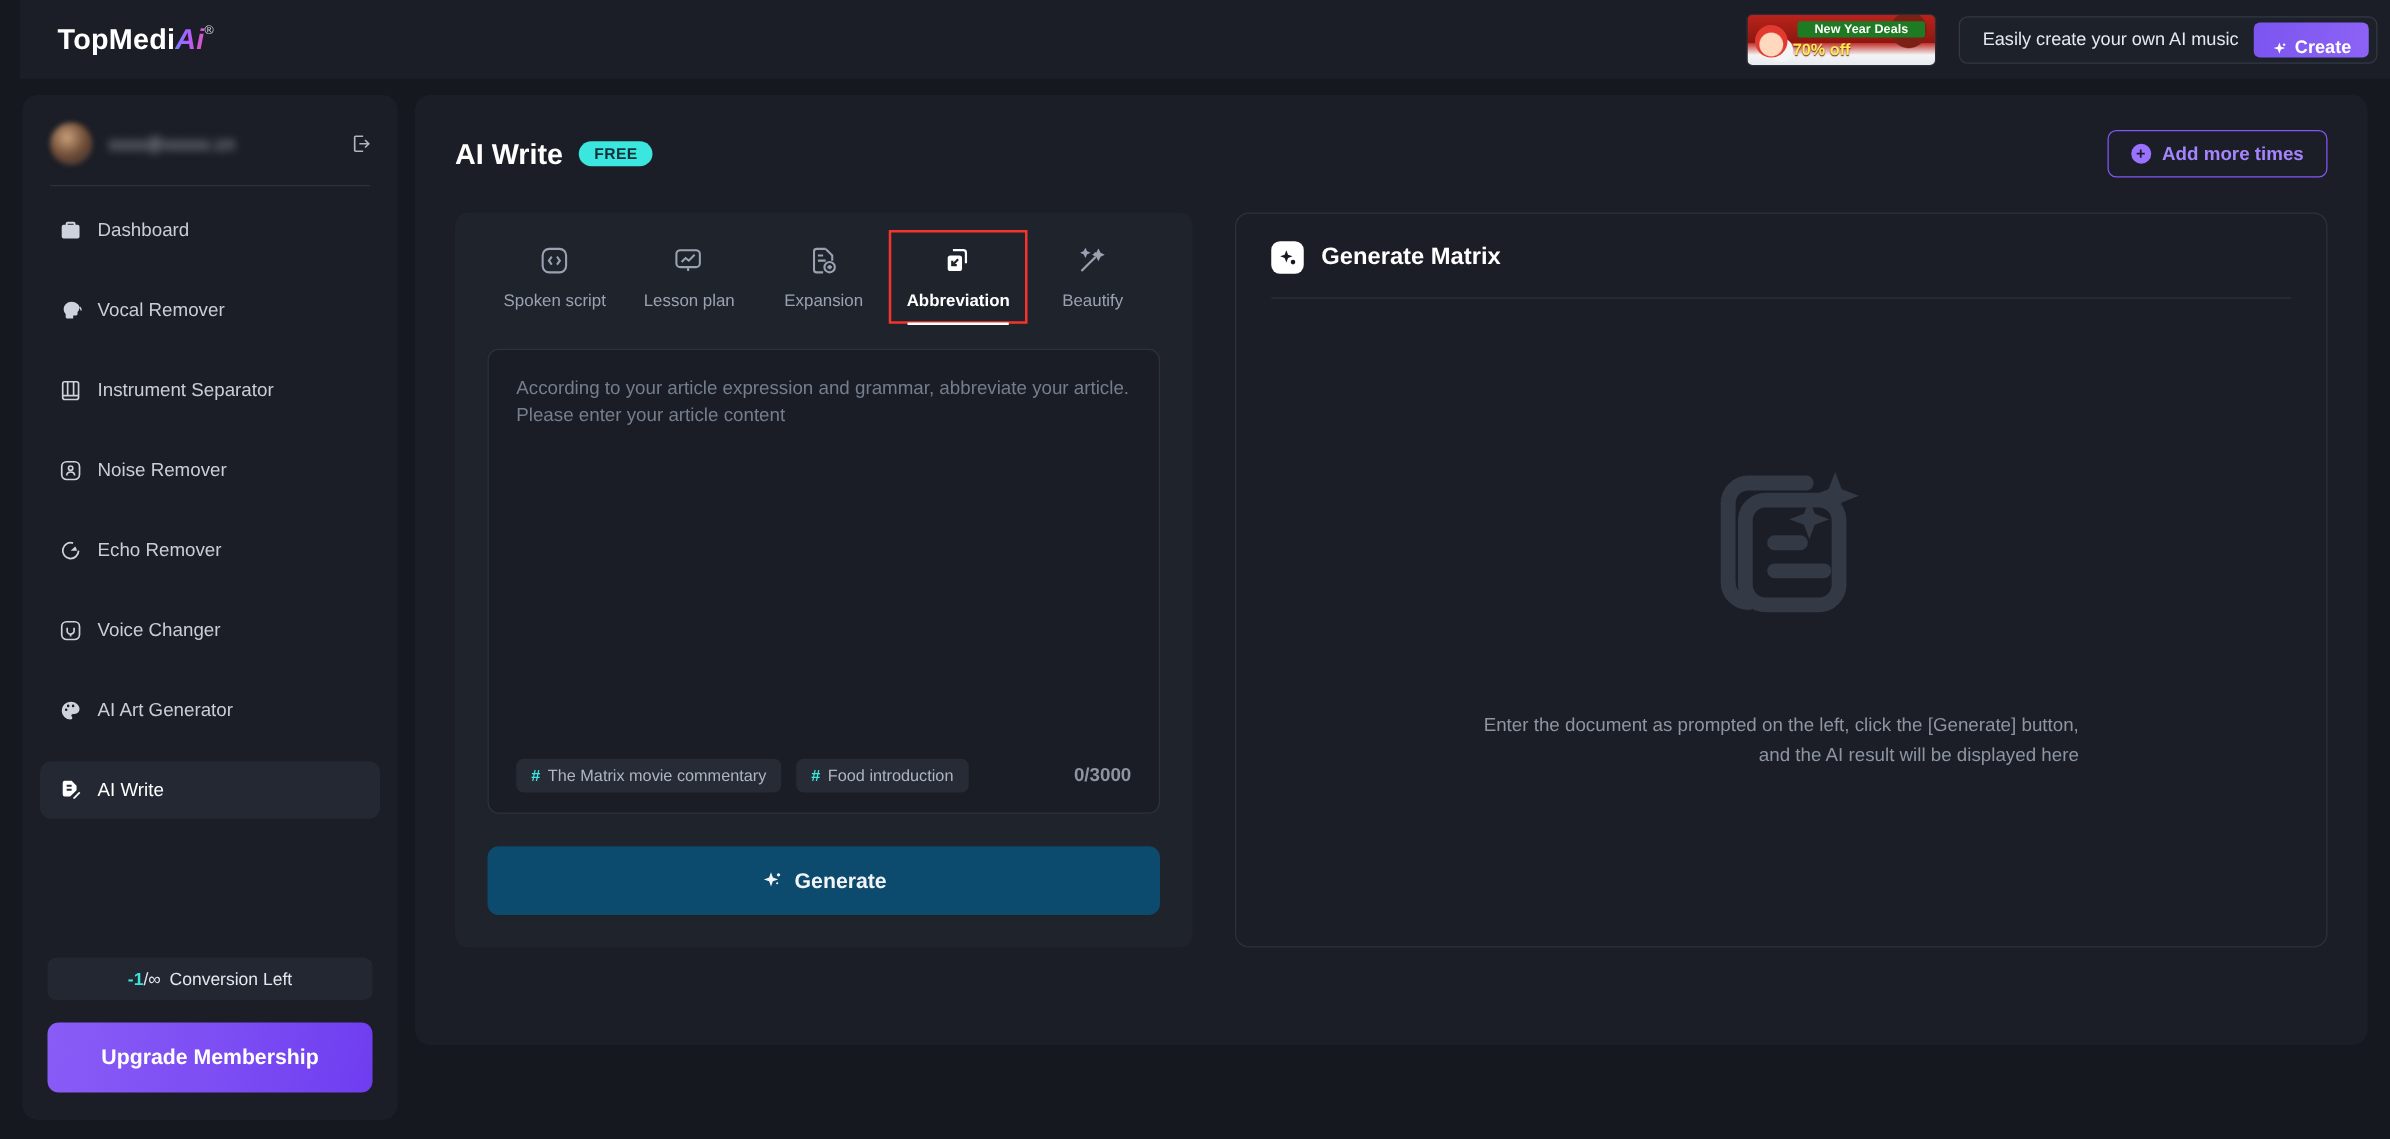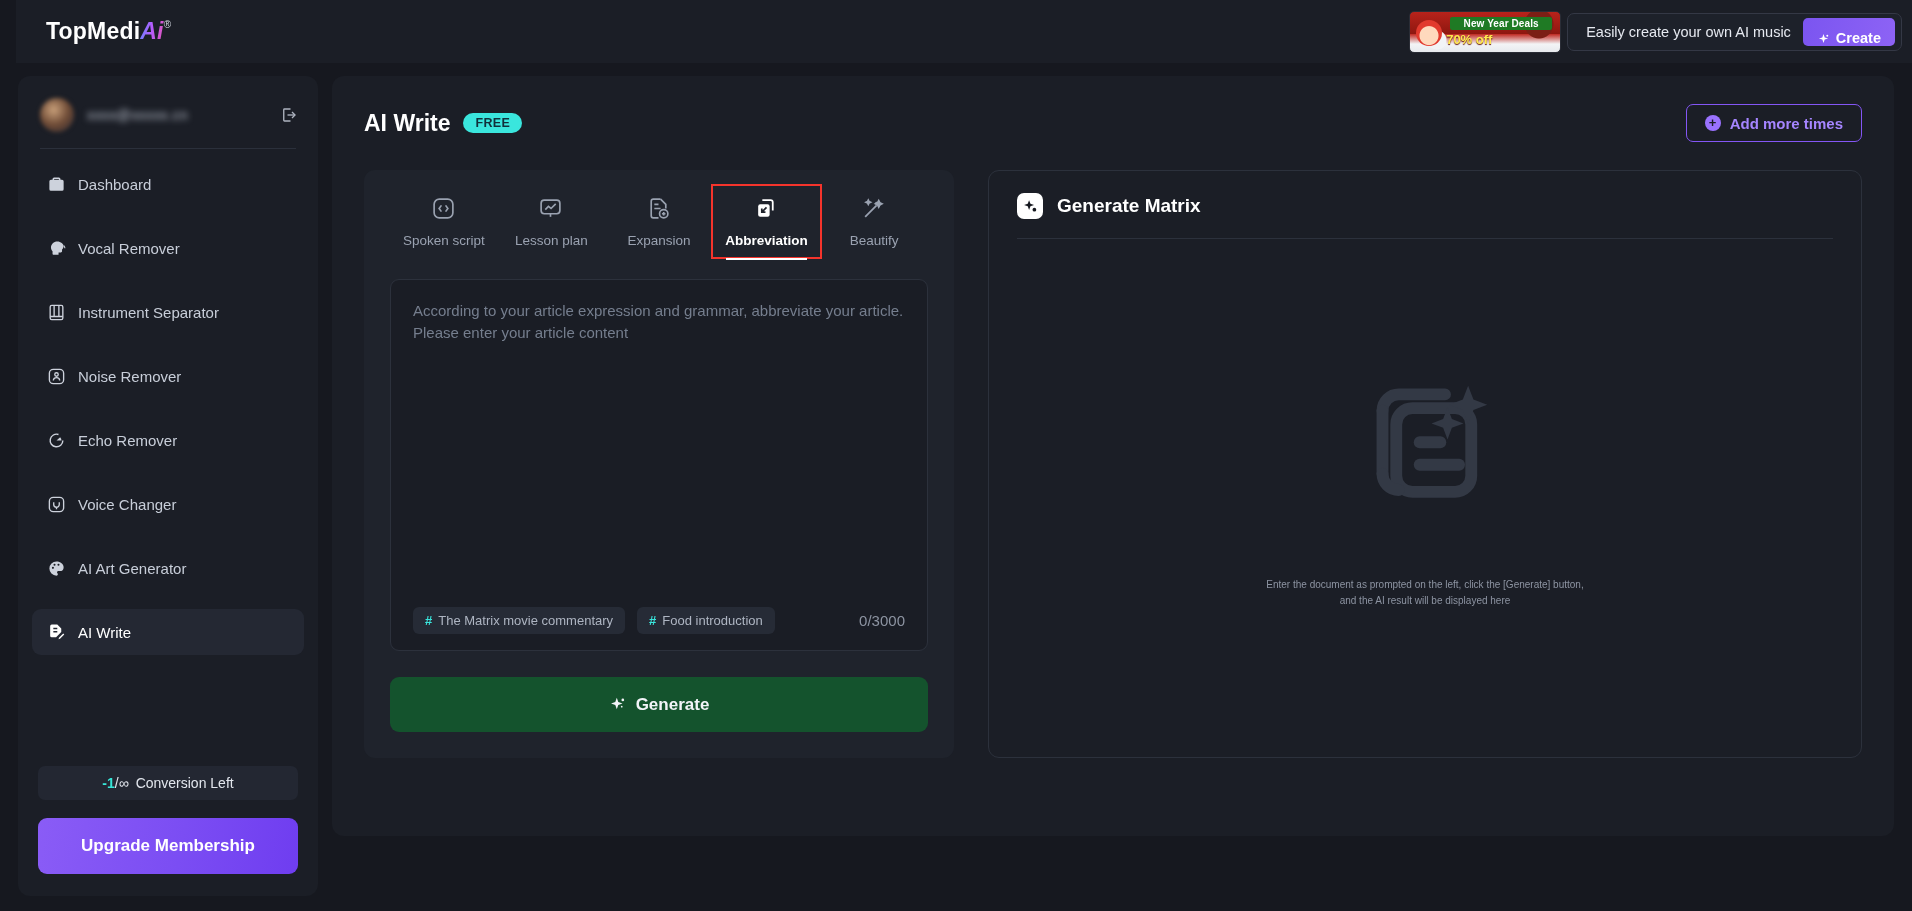--- a/index.html
+++ b/index.html
@@ -26,21 +26,21 @@
   .logo .ai {
     background: linear-gradient(100deg,#5b8cff 0%,#b45cff 45%,#e355b4 100%);
     -webkit-background-clip: text; background-clip: text;
     color: transparent;
     font-style: italic;
   }
   .logo .reg { font-size: 10px; font-weight: normal; color:#cfd3dc; margin-top:1px; }
 
   .topbar-right {
     margin-left: auto; margin-right: 26px;
-    display: flex; align-items: center; gap: 6px;
+    display: flex; align-items: center; gap: 18px;
   }
   .promo-banner {
     width: 152px; height: 42px; border-radius: 5px;
     background:
       radial-gradient(circle at 18% 70%, #f2f4f6 0 9px, transparent 10px),
       radial-gradient(circle at 86% 30%, #7c1f15 0 14px, transparent 15px),
       linear-gradient(#b8231b, #8e1710 55%, #c2312a 56%, #f3f4f6 80%, #e7eaee 100%);
     position: relative; overflow: hidden;
     border: 1px solid #2a2d36;
   }
@@ -185,25 +185,25 @@
   .ta-footer {
     position:absolute; left:22px; right:22px; bottom:16px;
     display:flex; align-items:center; gap:12px;
   }
   .chip {
     background:#262b36; color:#aeb5c2; font-size:13px;
     border-radius:6px; padding:6px 12px; cursor:pointer;
     display:flex; align-items:center; gap:6px; white-space:nowrap;
   }
   .chip .hash { color:#3ae6dd; font-weight:bold; }
-  .counter { margin-left:auto; font-size:15px; color:#8d94a2; }
+  .counter { margin-left:auto; font-size:15px; color:#8d94a2;font-weight:bold; }
 
   .generate-btn {
     margin-top:26px; width:100%; height:55px;
-    border:none; border-radius:9px; background:#14532d;
+    border:none; border-radius:9px; background:#0c4a6e;
     color:#f2f4f8; font-size:17px; font-weight:bold;
     display:flex; align-items:center; justify-content:center; gap:10px;
     cursor:pointer;
   }
 
   .right-panel {
     flex:1; background:#1b1e26;
     border:1px solid #2c313c; border-radius:11px;
     padding:22px 28px; display:flex; flex-direction:column;
   }
@@ -212,21 +212,21 @@
     width:26px; height:26px; border-radius:7px; background:#ffffff;
     display:flex; align-items:center; justify-content:center; color:#15181f;
   }
   .rp-title { font-size:19px; font-weight:bold; color:#fff; }
   .rp-divider { height:1px; background:#2c313c; margin:19px 0 0 0; }
   .empty-state {
     flex:1; display:flex; flex-direction:column;
     align-items:center; justify-content:center; gap:62px;
   }
   .empty-text {
-    text-align:center; font-size:10px; color:#8d94a2; line-height:1.6;
+    text-align:right; font-size:15px; color:#8d94a2; line-height:1.6;
   }
 </style>
 </head>
 <body>
 
 <div class="topbar">
   <div class="logo">
     <span>TopMedi</span>
       <span class="ai">Ai</span>
       <span class="reg">®</span>

